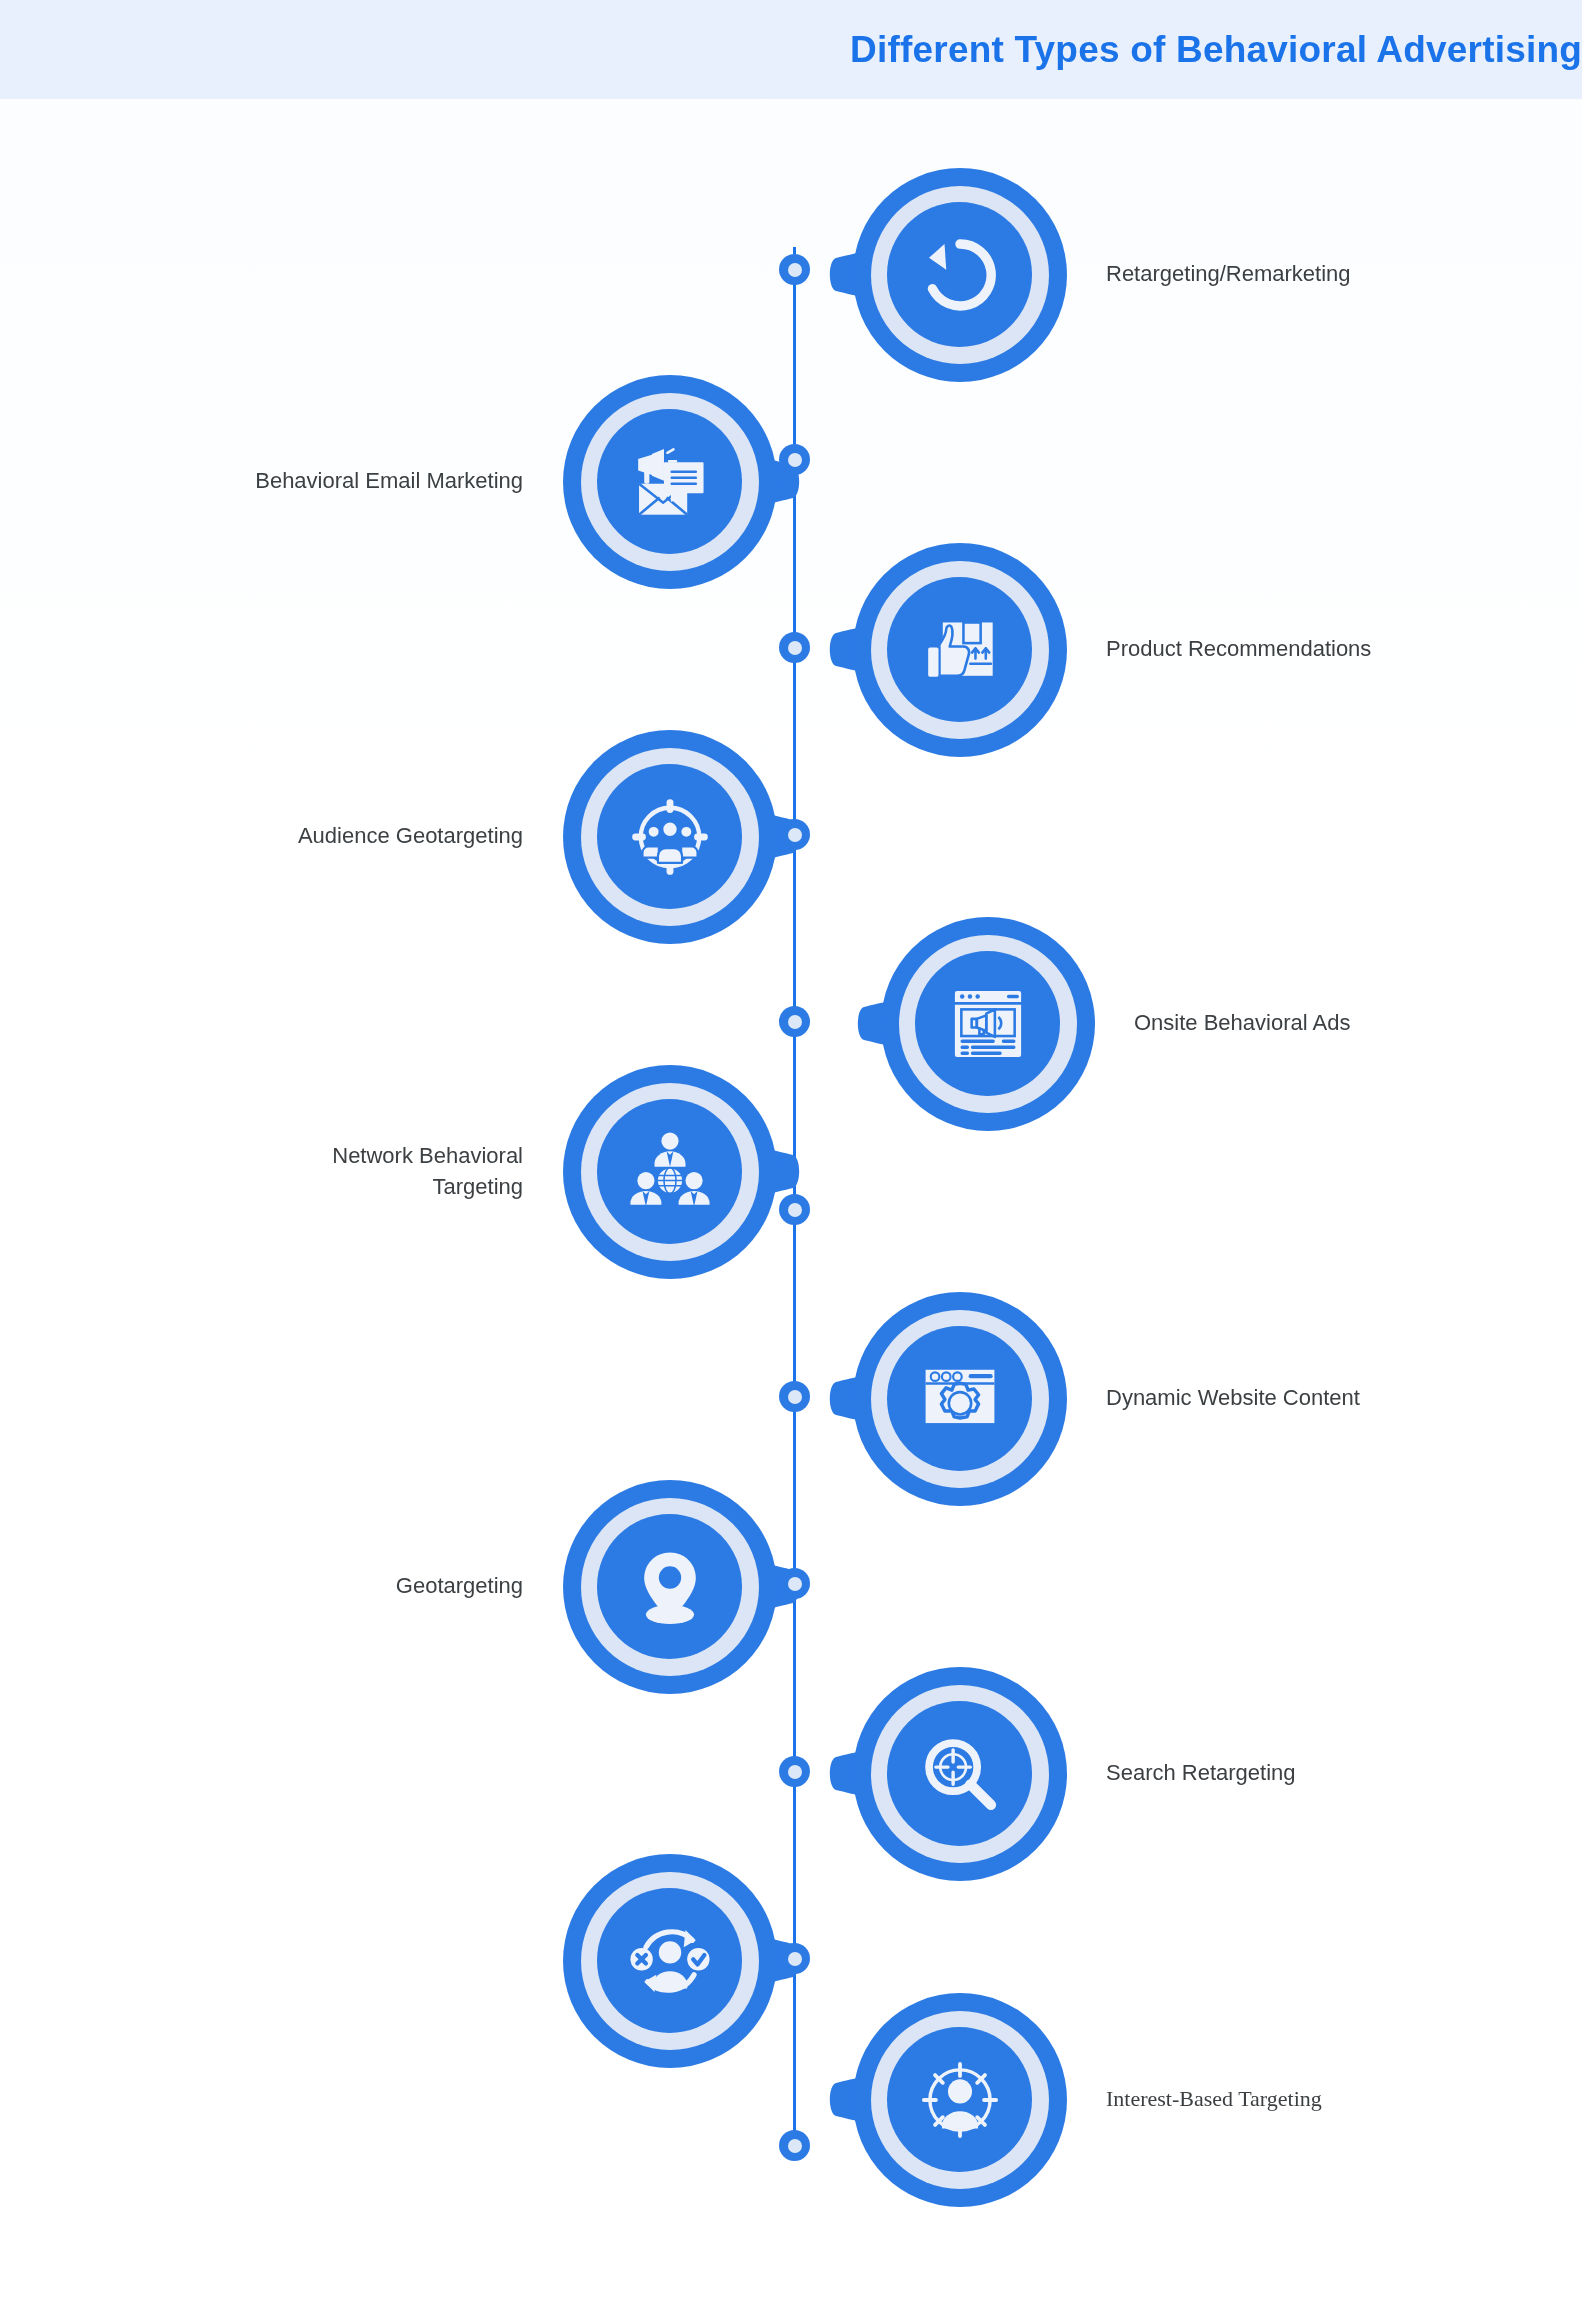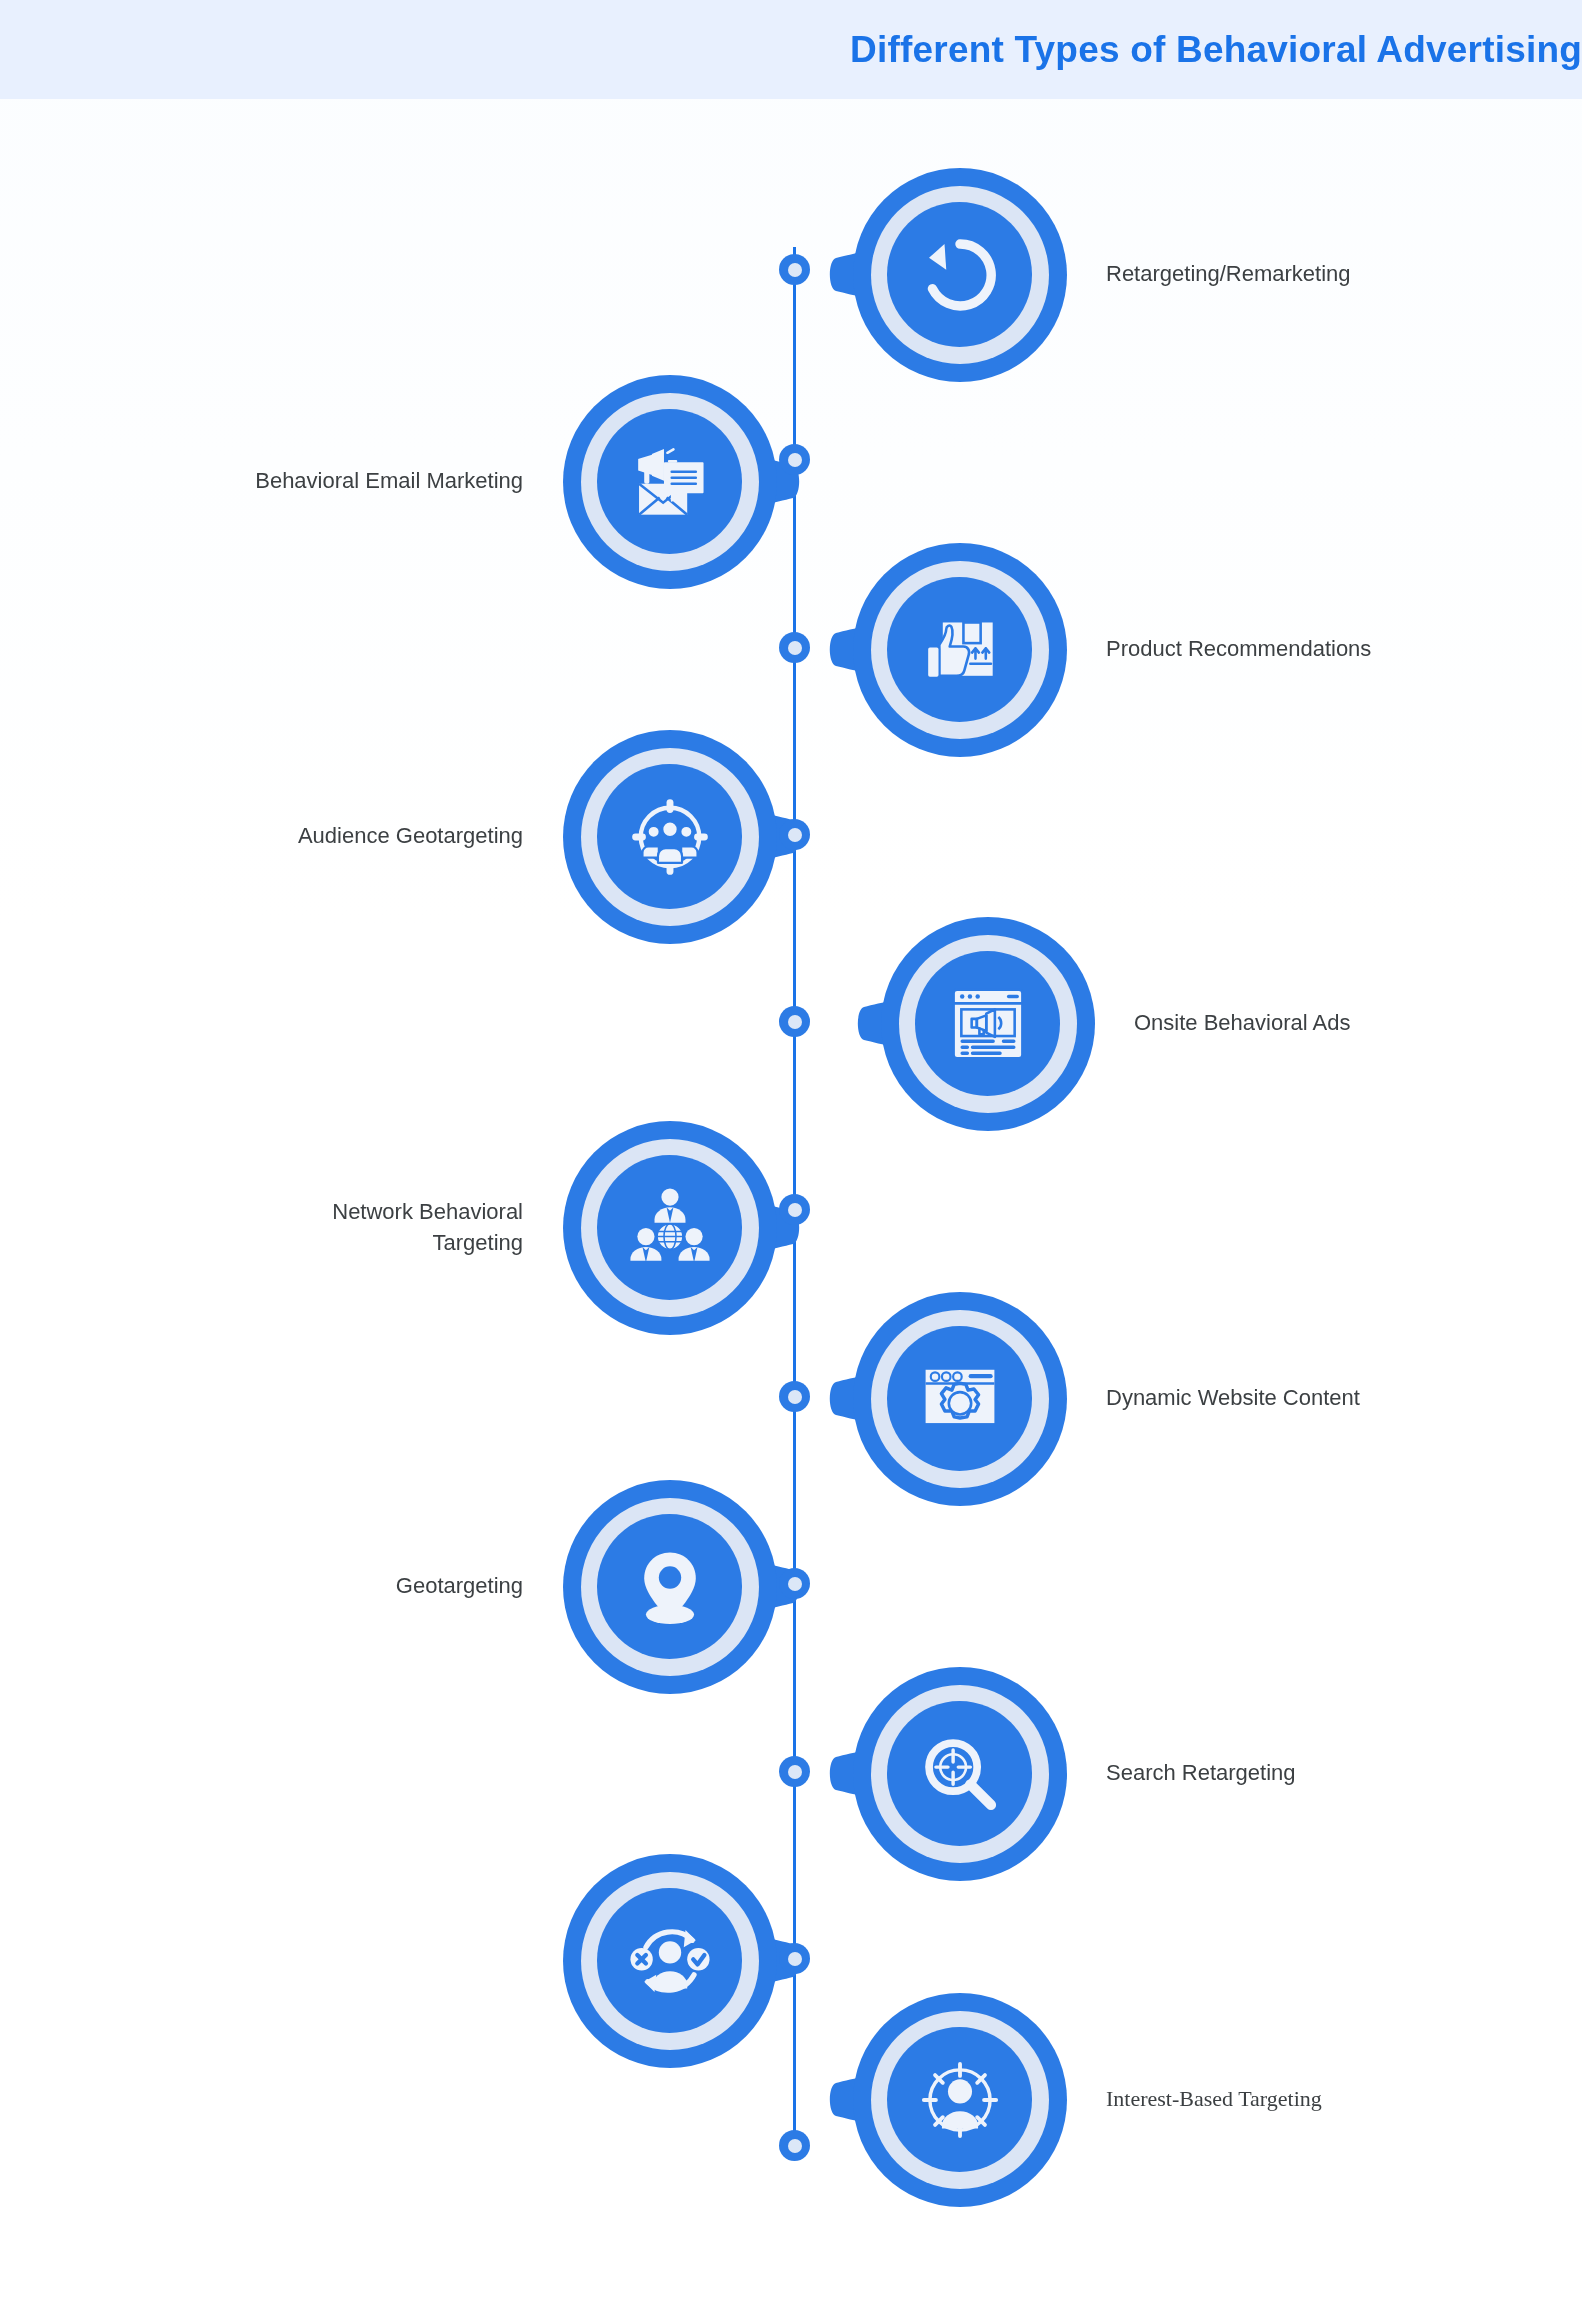--- a/index.html
+++ b/index.html
@@ -322,21 +322,21 @@
             <path d="M20 70 H56 M68 70 H80" stroke="#2c7be5" stroke-width="4" stroke-linecap="round"></path>
             <path d="M20 77 H26 M32 77 H80" stroke="#2c7be5" stroke-width="4" stroke-linecap="round"></path>
             <path d="M20 84 H26 M32 84 H64" stroke="#2c7be5" stroke-width="4" stroke-linecap="round"></path>
           </svg>
         </div>
       </div>
       <div class="label label-right">Onsite Behavioral Ads</div>
     </div>
   </div>
 
-  <div class="row row-left" style="top:1104px;">
+  <div class="row row-left" style="top:1048px;">
     <div class="pin-wrap">
       <div class="label label-left">Network Behavioral
 Targeting</div>
       <div class="pin">
         <svg class="pin-tail" viewBox="0 0 300 300">
           <path d="M150 30 C 190 30, 220 70, 230 110 C 245 118, 280 125, 300 130 C 310 133, 310 167, 300 170 C 280 175, 245 182, 230 190 C 220 230, 190 270, 150 270 Z" fill="#2c7be5"></path>
         </svg>
         <div class="pin-outer"></div>
         <div class="pin-ring"></div>
         <div class="pin-inner">

